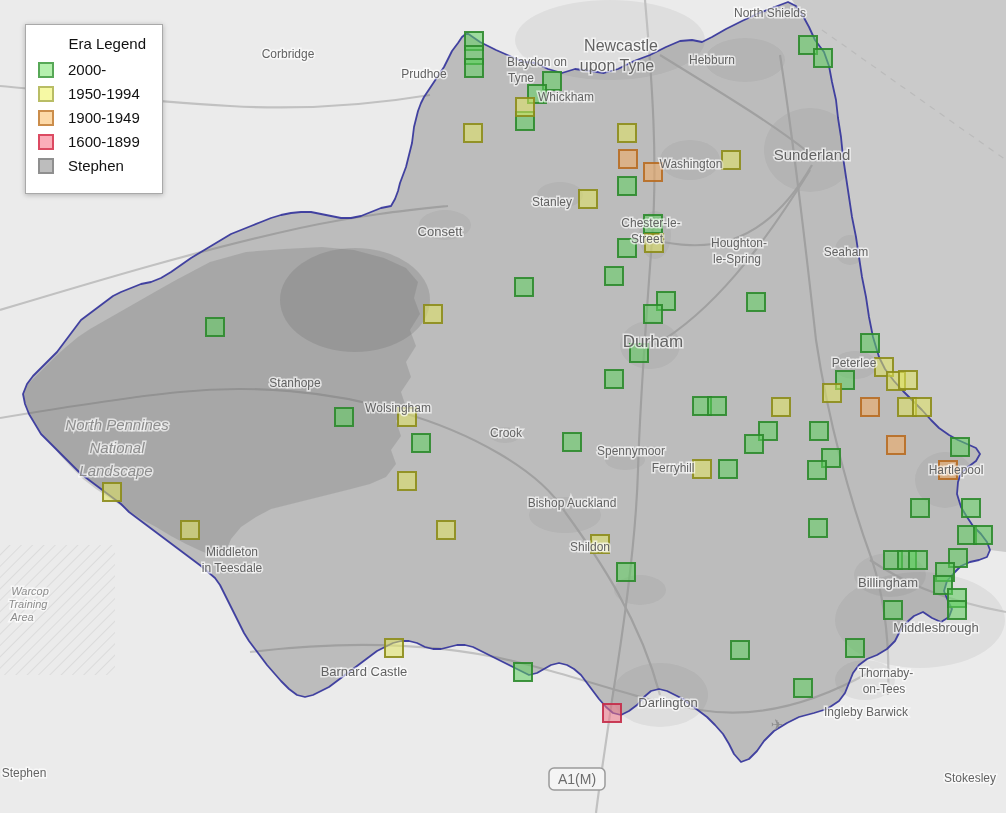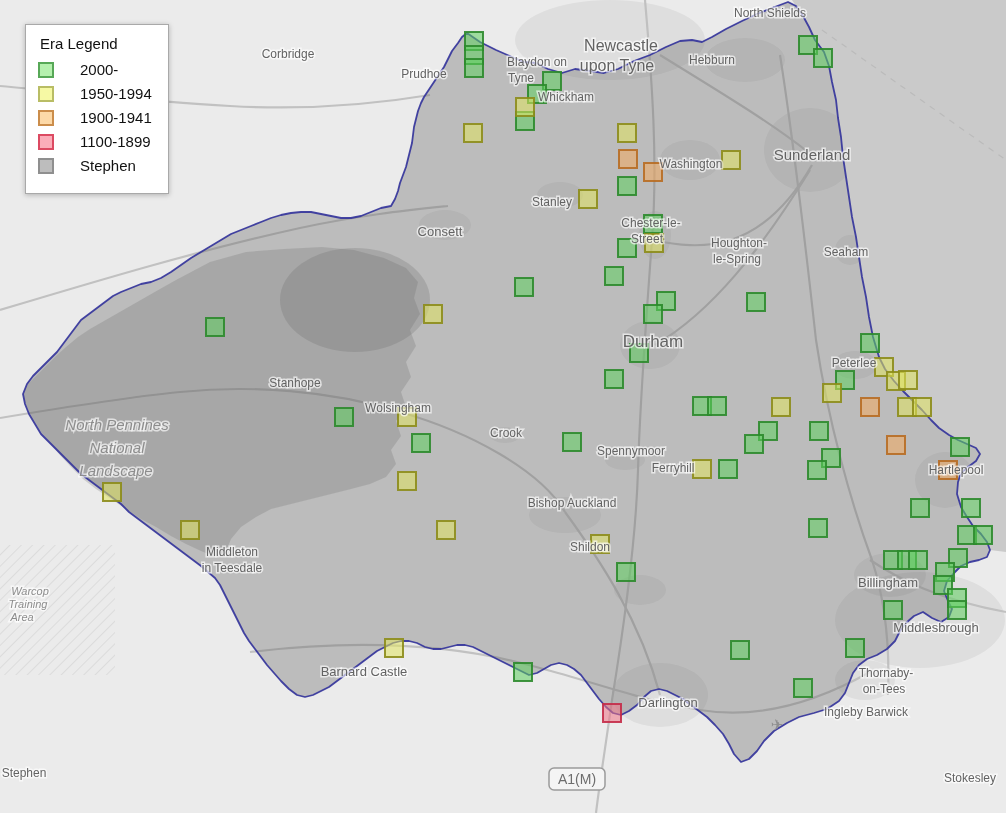--- a/index.html
+++ b/index.html
@@ -3,22 +3,22 @@
 <meta charset="utf-8">
 <style>
   html,body{margin:0;padding:0;background:#ebebeb;font-family:"Liberation Sans",sans-serif;}
   .map-wrap{position:relative;width:1006px;height:813px;overflow:hidden;background:#ebebeb;}
   .map-wrap svg{position:absolute;left:0;top:0;}
   .legend{
     position:absolute;left:25px;top:24px;z-index:10;background:#ffffff;
     border:1px solid #a9a9a9;box-shadow:0 1px 5px rgba(0,0,0,.25);
     padding:10px 16px 12px 12px;min-width:108px;
   }
-  .legend-title{font-size:15px;color:#111;margin:0 0 9px 2px;}
-  .legend-item{display:flex;align-items:center;gap:26px;margin:7px 0;font-size:15px;color:#111;}
+  .legend-title{font-size:15px;color:#111;margin:0 0 9px 2px;text-align:right;}
+  .legend-item{display:flex;align-items:center;gap:14px;margin:7px 0;font-size:15px;color:#111;}
   .swatch{width:12px;height:12px;border:2px solid;flex:0 0 auto;}
   text{font-family:"Liberation Sans",sans-serif;}
 </style>
 </head>
 <body>
 
 <div class="map-wrap">
 
   <svg id="map-svg" width="1006" height="813" viewBox="0 0 1006 813">
     <defs>
@@ -223,25 +223,25 @@
         <div class="legend-item">
           <span class="swatch" style="background: rgb(181, 240, 174); border-color: rgb(87, 168, 87);"></span>
           <span>2000-</span>
         </div>
         <div class="legend-item">
           <span class="swatch" style="background: rgb(246, 249, 164); border-color: rgb(185, 189, 101);"></span>
           <span>1950-1994</span>
         </div>
         <div class="legend-item">
           <span class="swatch" style="background: rgb(252, 217, 168); border-color: rgb(203, 141, 75);"></span>
-          <span>1900-1941</span>
+          <span>1900-1949</span>
         </div>
         <div class="legend-item">
           <span class="swatch" style="background: rgb(251, 173, 185); border-color: rgb(220, 74, 98);"></span>
-          <span>1100-1899</span>
+          <span>1600-1899</span>
         </div>
         <div class="legend-item">
           <span class="swatch" style="background: rgb(189, 189, 189); border-color: rgb(143, 143, 143);"></span>
           <span>Stephen</span>
         </div>
       </div>
   </div>
 </div>
 
 </body></html>

